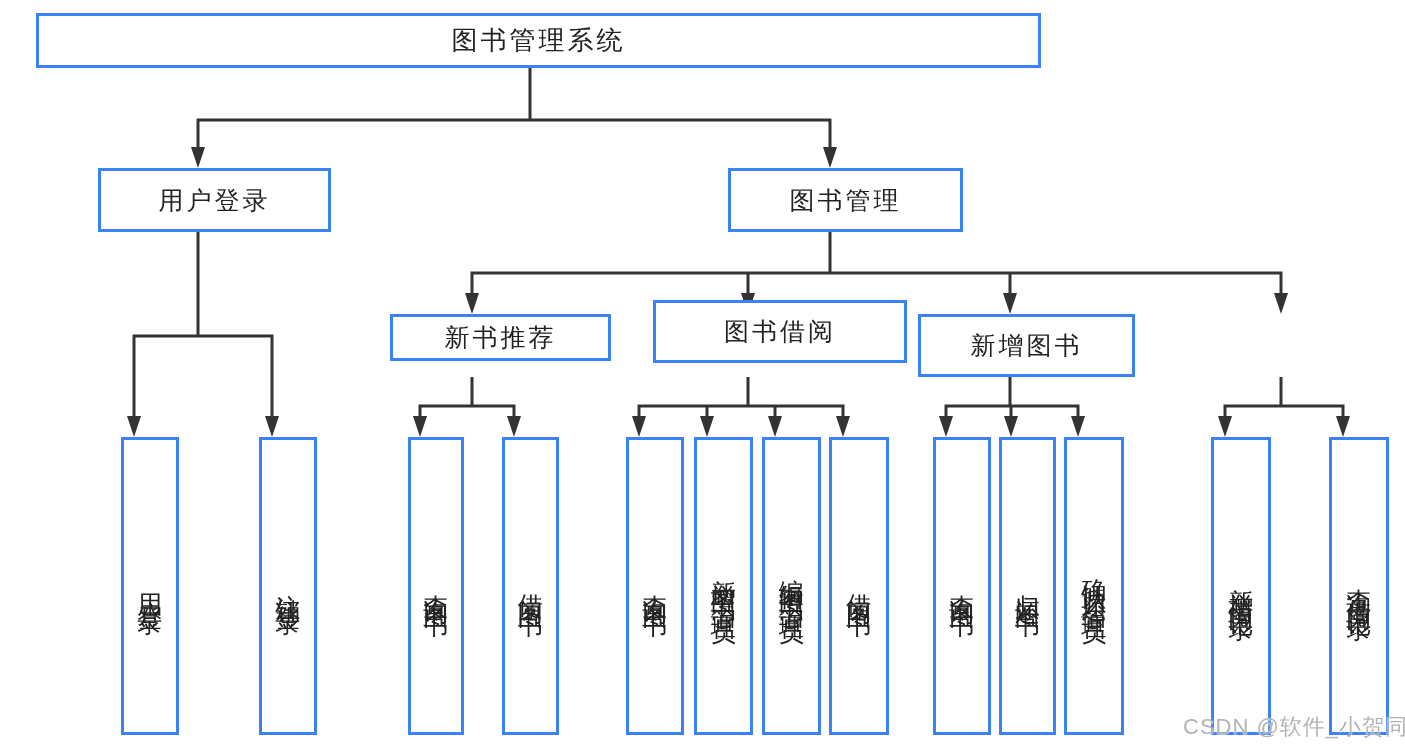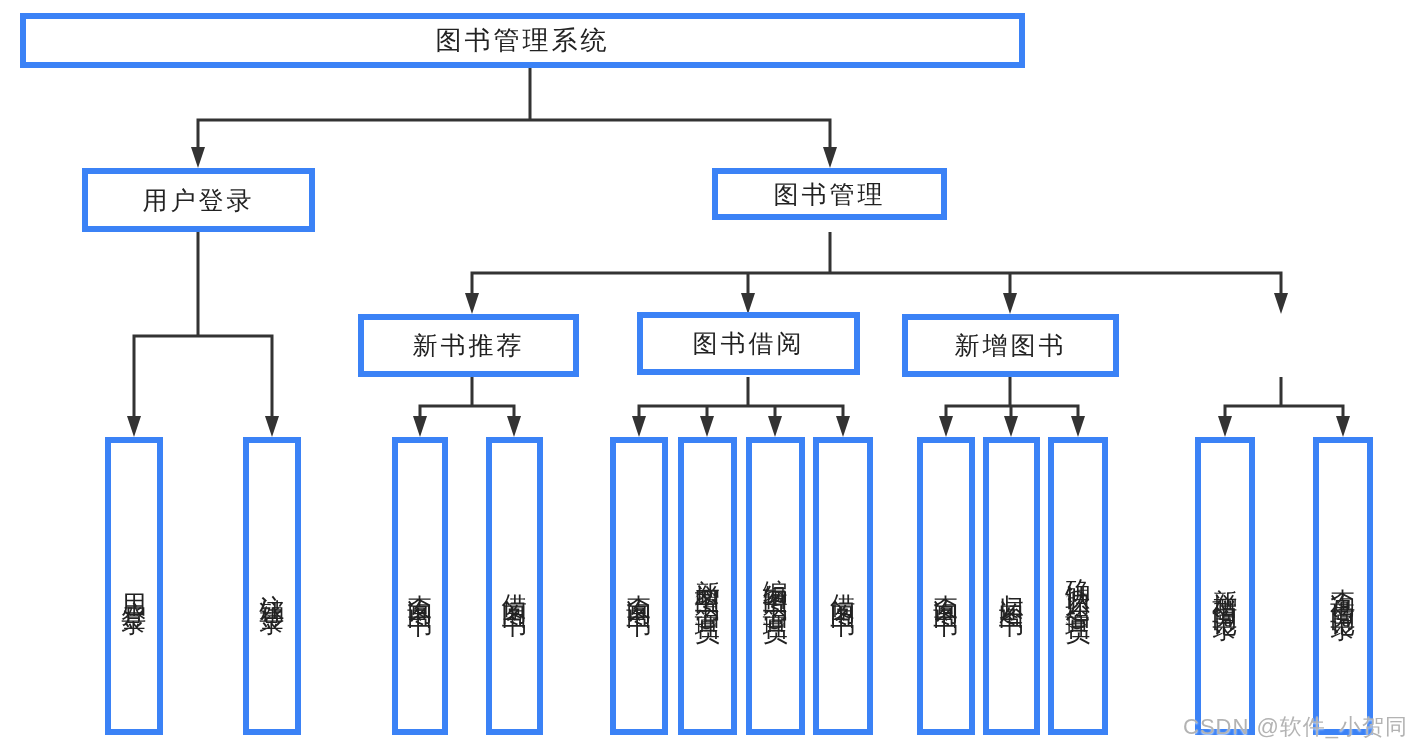--- a/index.html
+++ b/index.html
@@ -2,22 +2,22 @@
 <html><head>
 <meta charset="utf-8">
 <style>
   html,body{margin:0;padding:0;background:#fff;}
   #stage{
     position:relative;width:1405px;height:747px;background:#fff;overflow:hidden;
     font-family:"Liberation Sans","DejaVu Sans",sans-serif;
   }
   #connectors{position:absolute;left:0;top:0;width:1405px;height:747px;}
   .box{
-    position:absolute;box-sizing:border-box;border:6px solid #3b82f6;background:#fff;
-    display:flex;align-items:center;justify-content:center;color:#222;z-index:2;
+    position:absolute;box-sizing:border-box;border:3px solid #3b82f6;background:#fff;
+    display:flex;align-items:center;justify-content:center;color:#222;z-index:2;margin-left:16px;
   }
   .box.h .label{font-size:25px;letter-spacing:3px;white-space:nowrap;}
   .box.root .label{font-size:26px;letter-spacing:3px;}
   .box.v .label{
     writing-mode:vertical-rl;text-orientation:mixed;
     font-size:25px;letter-spacing:6px;line-height:1.05;
   }
   #watermark{
     position:absolute;left:1183px;top:712px;z-index:5;
     font-size:22px;color:#b3b3b3;letter-spacing:1px;white-space:nowrap;
@@ -62,28 +62,28 @@
     </g>
   </svg>
 
   <div class="box h root" style="left:20px;top:13px;width:1005px;height:55px;">
     <span class="label">图书管理系统</span>
   </div>
 
   <div class="box h" style="left:82px;top:168px;width:233px;height:64px;">
     <span class="label">用户登录</span>
   </div>
-  <div class="box h" style="left:712px;top:168px;width:235px;height:52px;">
+  <div class="box h" style="left:712px;top:168px;width:235px;height:64px;">
     <span class="label">图书管理</span>
   </div>
 
-  <div class="box h" style="left:358px;top:314px;width:221px;height:63px;">
+  <div class="box h" style="left:374px;top:314px;width:221px;height:47px;">
     <span class="label">新书推荐</span>
   </div>
-  <div class="box h" style="left:637px;top:312px;width:223px;height:63px;">
+  <div class="box h" style="left:637px;top:300px;width:254px;height:63px;">
     <span class="label">图书借阅</span>
   </div>
   <div class="box h" style="left:902px;top:314px;width:217px;height:63px;">
     <span class="label">新增图书</span>
   </div>
 
   <div class="box v" style="left:105px;top:437px;width:58px;height:298px;">
     <span class="label">用户登录</span>
   </div>
   <div class="box v" style="left:243px;top:437px;width:58px;height:298px;">

